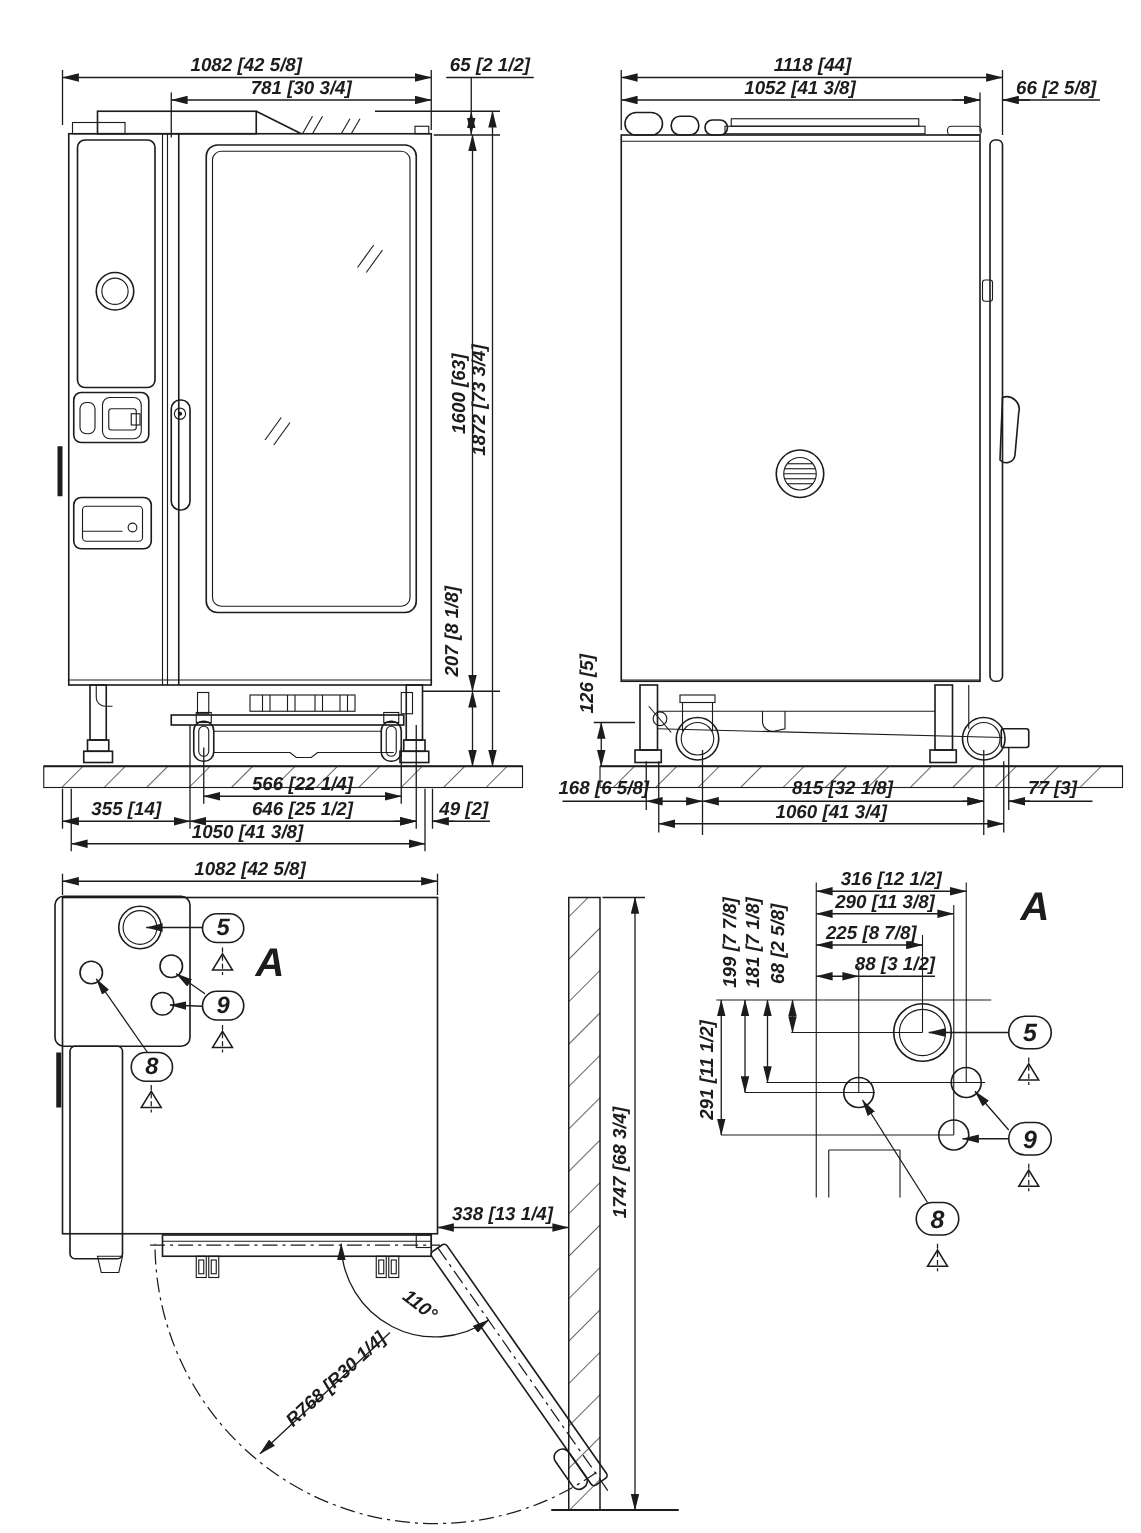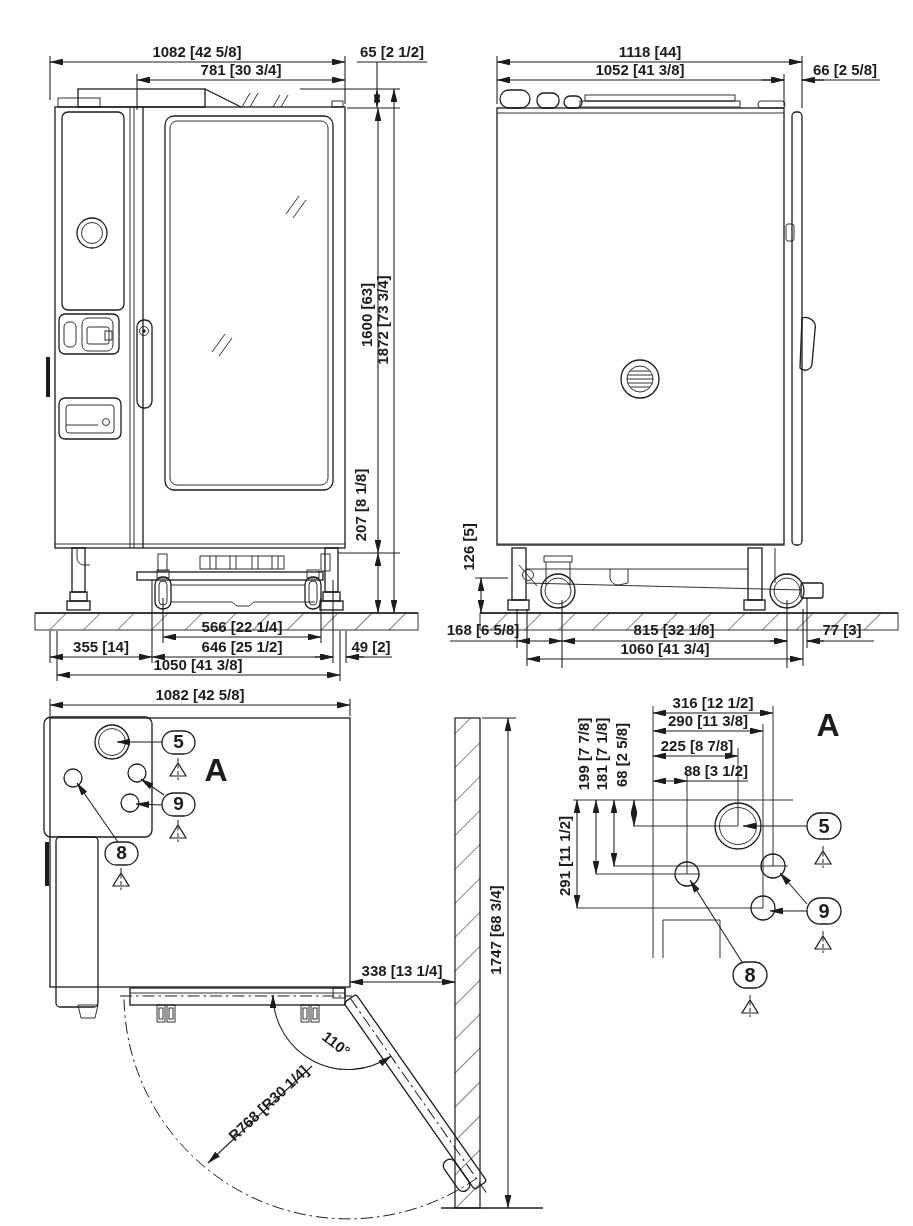--- a/index.html
+++ b/index.html
@@ -1,16 +1,16 @@
 <!DOCTYPE html>
 <html><head>
 <meta charset="utf-8">
 <style>
   html,body{margin:0;padding:0;background:#ffffff;}
-  .page{width:913px;height:1226px;background:#fff;position:relative;overflow:hidden;}
+  .page{width:913px;height:1226px;background:#fff;position:relative;overflow:hidden;font-style:italic;}
   svg text{font-family:"Liberation Sans",sans-serif;fill:#1c1c1c;text-anchor:middle;}
   .dim{font-size:15px;font-weight:600;}
   .callout{font-size:19px;font-weight:600;}
   .calloutL{font-size:20px;font-weight:600;}
   .big{font-size:32px;font-weight:600;}
   .ln{stroke:#1c1c1c;fill:none;stroke-width:1.3;}
   .tn{stroke:#1c1c1c;fill:none;stroke-width:0.9;}
   .dl{stroke:#1c1c1c;fill:none;stroke-width:1.05;}
   .cl{stroke:#1c1c1c;fill:none;stroke-width:1;stroke-dasharray:12 4 2.5 4;}
   .bold{stroke:#1c1c1c;fill:none;stroke-width:1.7;}

